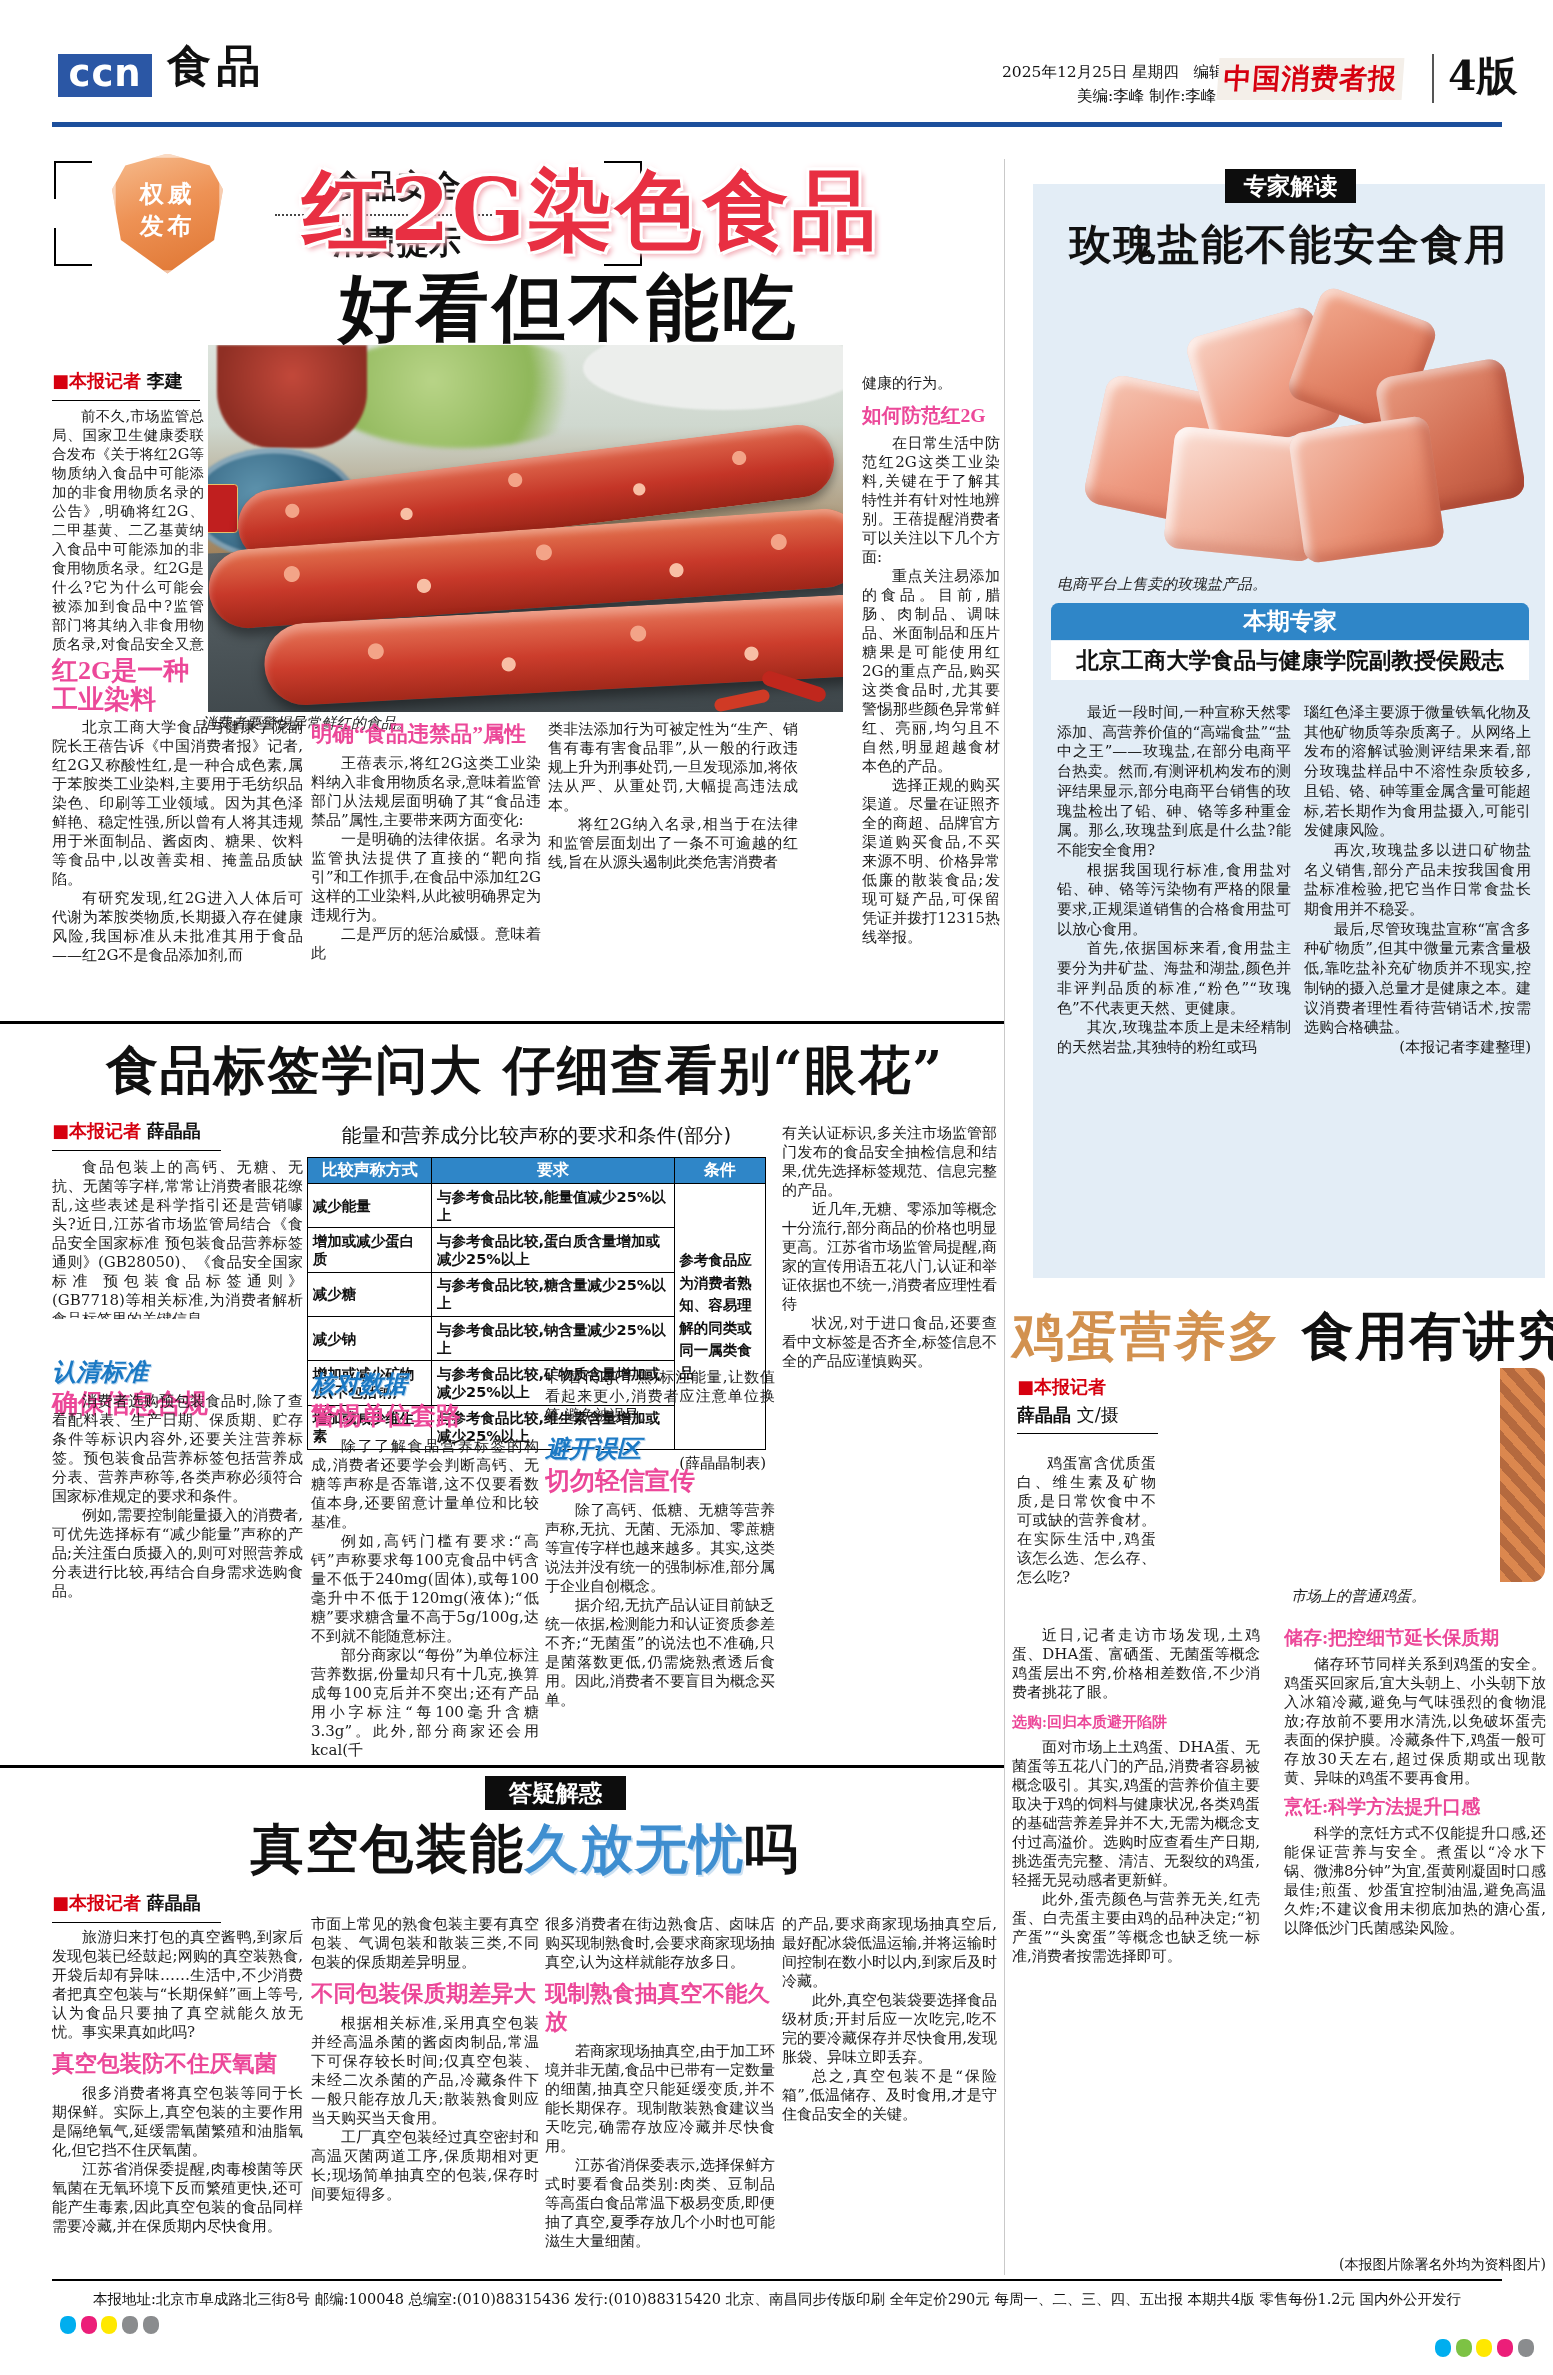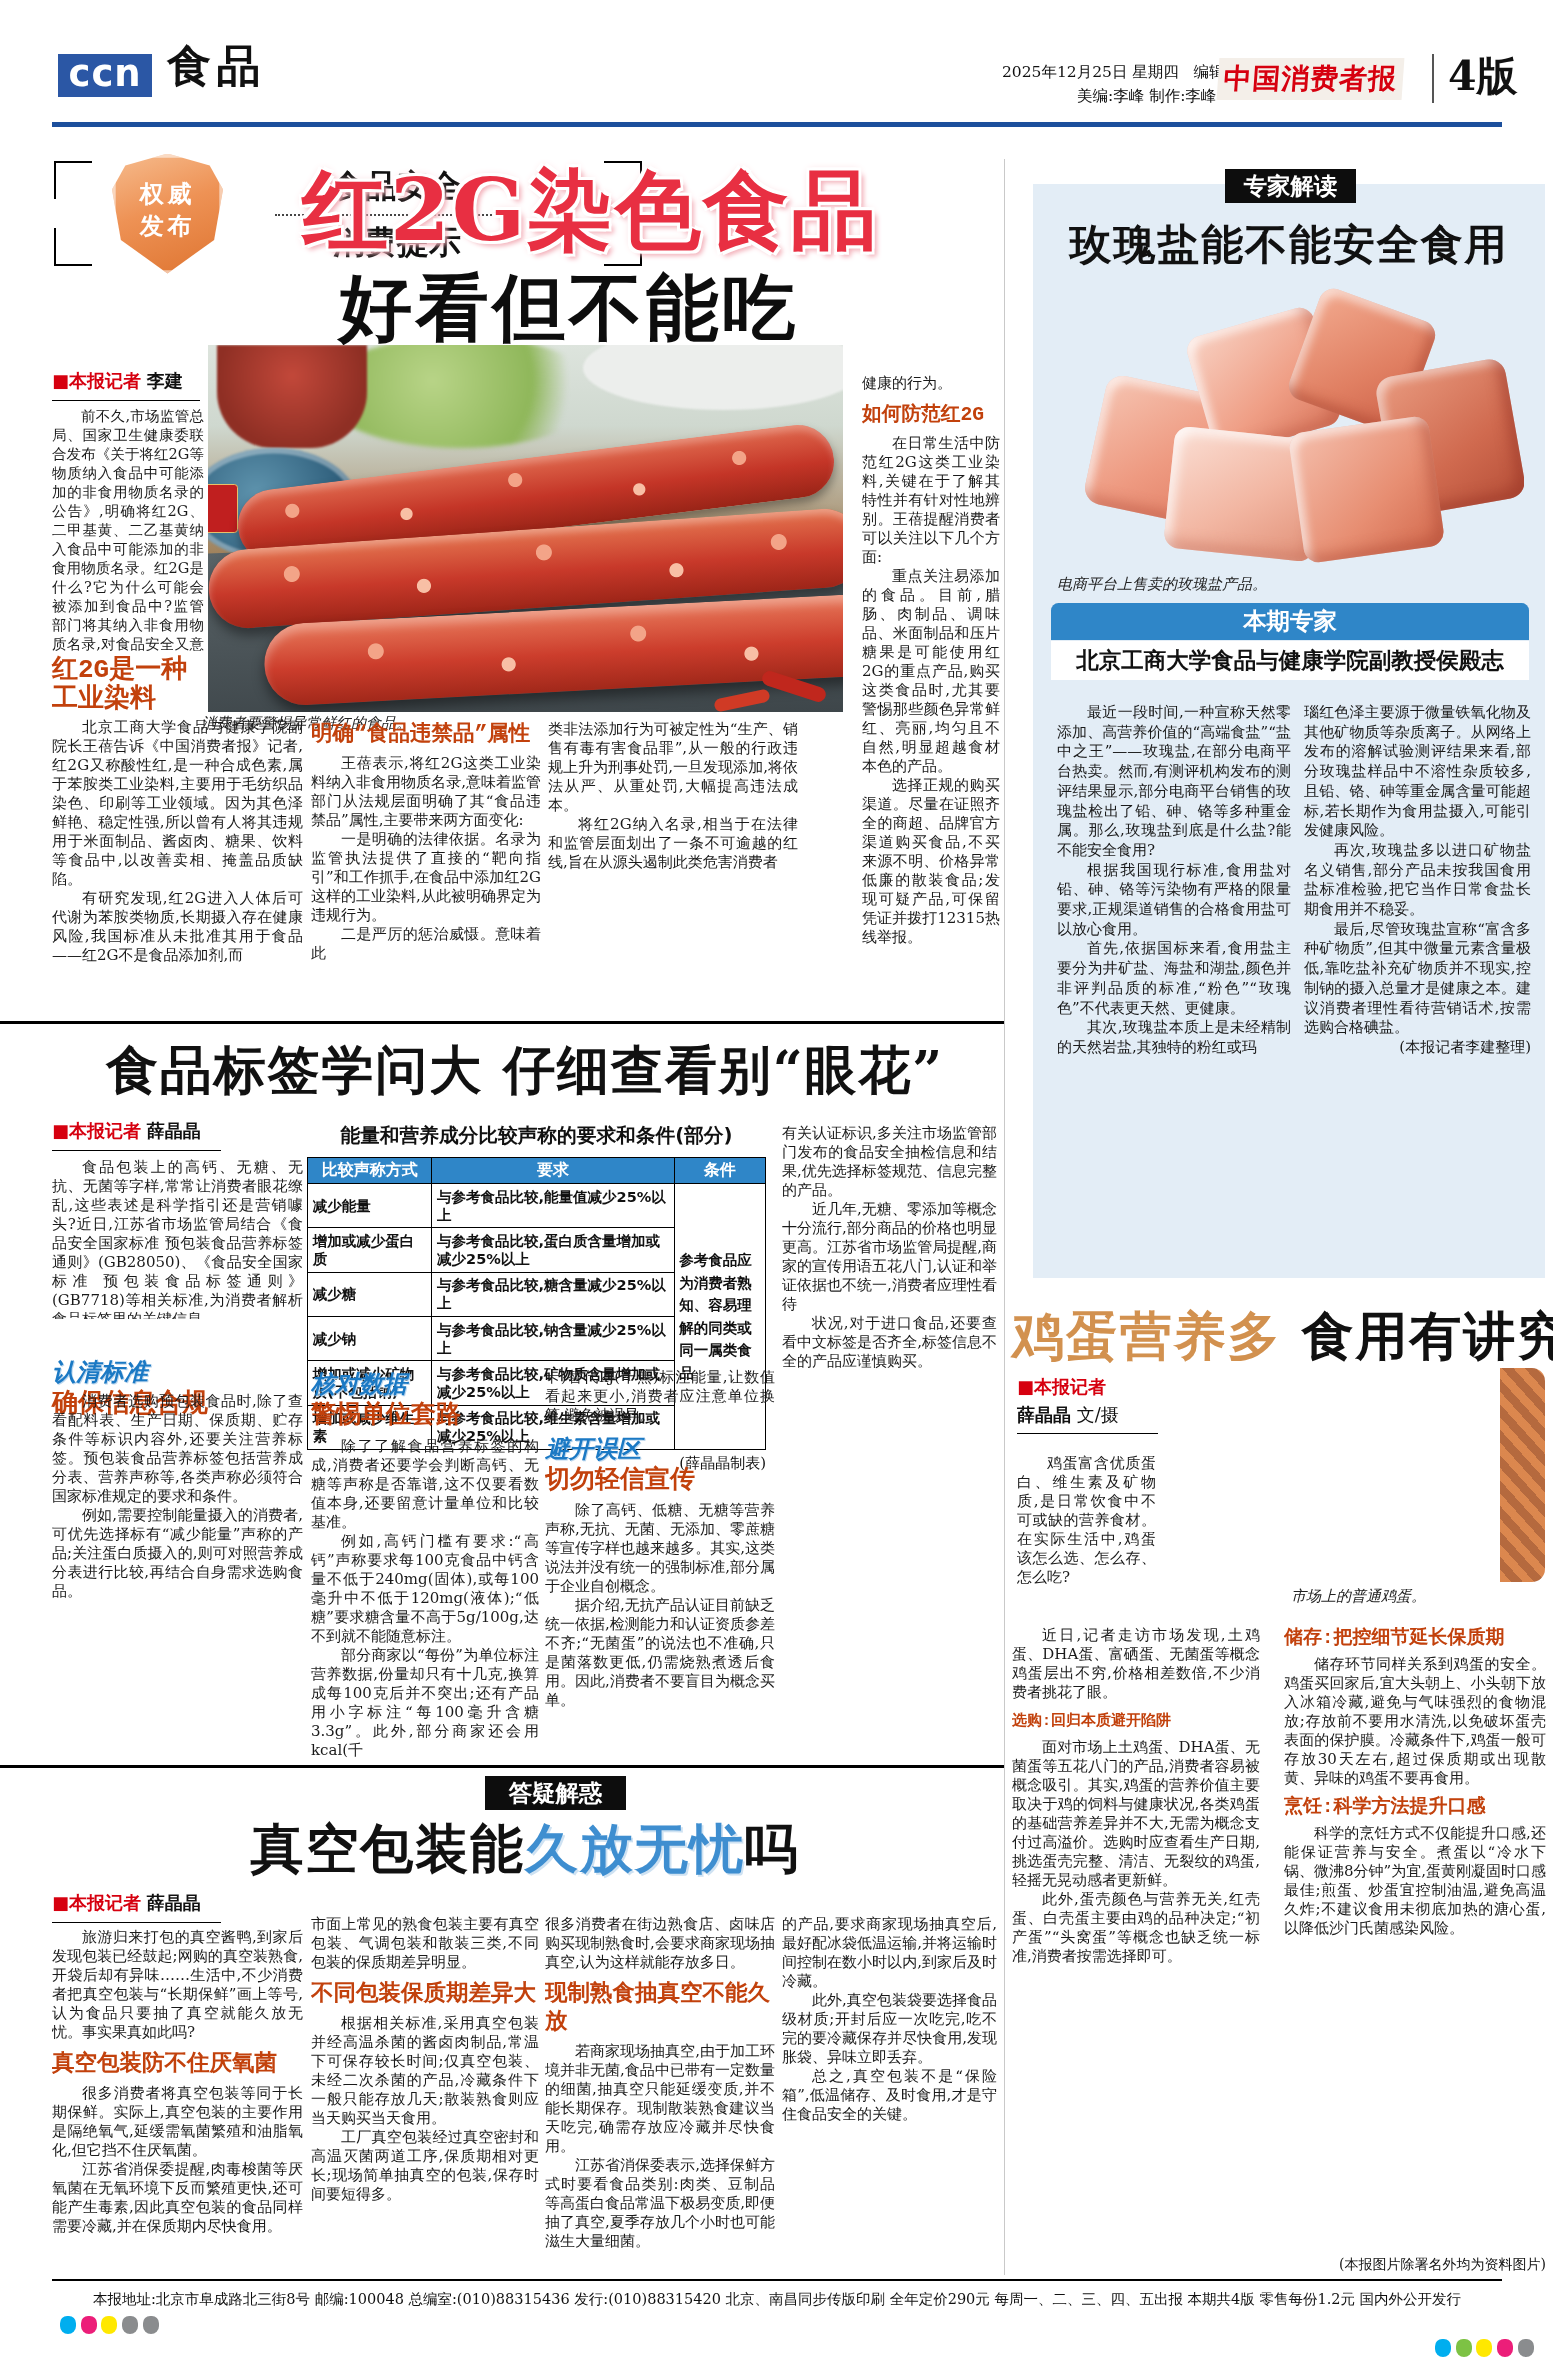--- a/index.html
+++ b/index.html
@@ -1,21 +1,21 @@
 <!DOCTYPE html>
 <html style="font-size:15px"><head>
 <meta charset="utf-8">
 <style>
   html,body{margin:0;padding:0;background:#fff;}
   body{width:1553px;height:2375px;position:relative;font-family:"DejaVu Serif","Liberation Serif",serif;color:#111;overflow:hidden;}
   .abs{position:absolute;}
   .bt{font-size:15px;line-height:19px;text-align:justify;color:#1a1a1a;overflow:hidden;}
   .bt p{margin:0;text-indent:2em;}
   .sans{font-family:"DejaVu Sans","Liberation Sans",sans-serif;}
-  .sub{font-family:Liberation Mono, monospace;font-weight:bold;color:#c2410c;}
+  .sub{font-family:Liberation Serif, serif;font-weight:bold;color:#ec4899;}
   .byline{font-size:18px;border-bottom:1.9px solid #000;padding-bottom:6.6px;white-space:nowrap;}
   .redsq{color:#d6000f;font-weight:bold;}
   .serifhl{font-family:"DejaVu Serif","Liberation Serif",serif;font-weight:900;}
   .tag{background:#0d0d0d;color:#fff;font-family:"DejaVu Sans",sans-serif;font-weight:bold;font-size:23.4px;text-align:center;line-height:34px;}
   .bluehead{color:#1b79c4;font-style:italic;font-weight:bold;font-family:"DejaVu Sans",sans-serif;font-size:24px;text-shadow:0.9px 0.9px 0 #bcd7ee;}
   table.nt{border-collapse:collapse;width:100%;font-family:"DejaVu Sans",sans-serif;font-size:14.5px;font-weight:bold;color:#111;}
   table.nt th,table.nt td{border:1.4px solid #000;padding:3.7px 4.7px;text-align:left;line-height:18px;}
   table.nt th{background:#2f86c8;color:#fff;text-align:center;font-size:16px;}
   .cap{font-size:15px;color:#222;font-style:italic;}
   .vline{width:0.9px;background:#c9c9c9;}
@@ -167,21 +167,21 @@
   <div class="abs" style="left:52px;top:1356px;width:251px;">
     <div class="bluehead">认清标准</div>
     <div class="sub" style="font-size:26px;line-height:32px;">确保信息合规</div>
   </div>
   <div class="abs bt" style="left:52px;top:1392px;width:251px;height:365px;">
     <p>消费者选购预包装食品时,除了查看配料表、生产日期、保质期、贮存条件等标识内容外,还要关注营养标签。预包装食品营养标签包括营养成分表、营养声称等,各类声称必须符合国家标准规定的要求和条件。</p>
     <p>例如,需要控制能量摄入的消费者,可优先选择标有“减少能量”声称的产品;关注蛋白质摄入的,则可对照营养成分表进行比较,再结合自身需求选购食品。</p>
   </div>
 
   <div class="abs" style="left:307px;top:1122px;width:459px;">
-    <div class="sans" style="font-size:19.7px;font-weight:bold;text-align:center;margin-bottom:7.5px;">能量和营养成分比较声称的要求和条件(部分)</div>
+    <div class="sans" style="font-size:19.7px;font-weight:normal;text-align:center;margin-bottom:7.5px;">能量和营养成分比较声称的要求和条件(部分)</div>
     <table class="nt">
       <tbody>
           <tr>
         <th style="width:114px;">比较声称方式</th>
         <th>要求</th>
         <th style="width:81px;">条件</th>
       </tr>
       <tr>
         <td>减少能量</td>
         <td>与参考食品比较,能量值减少25%以上</td>

